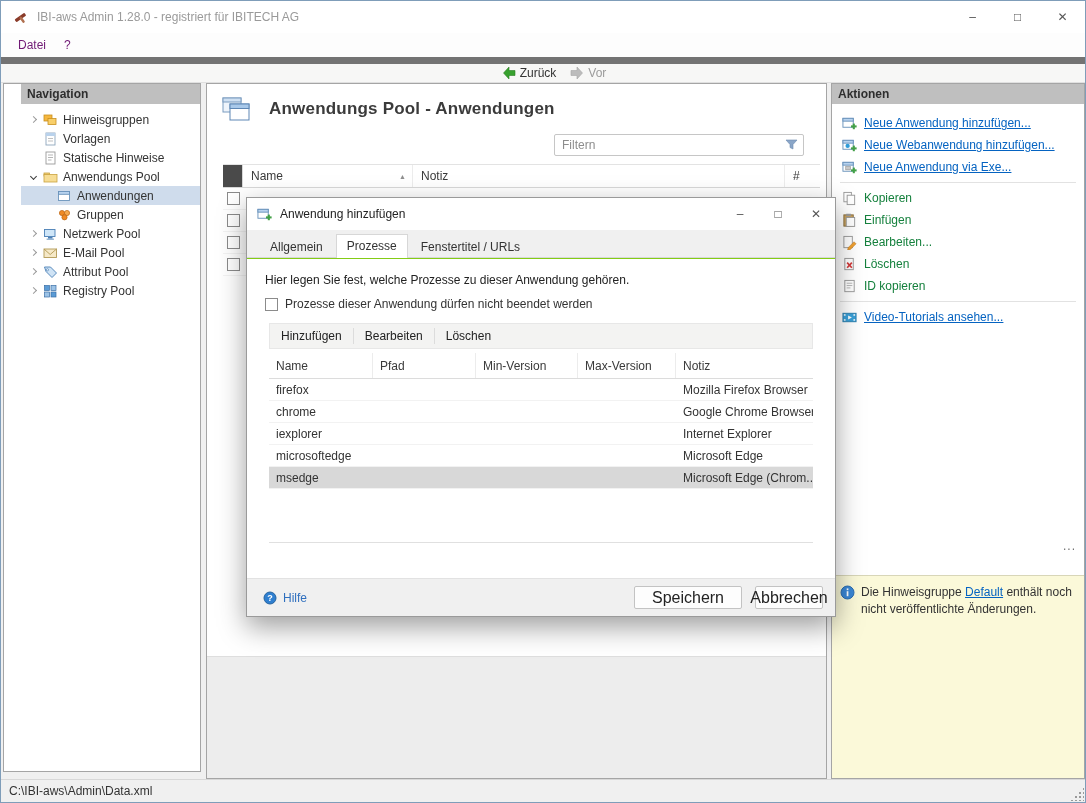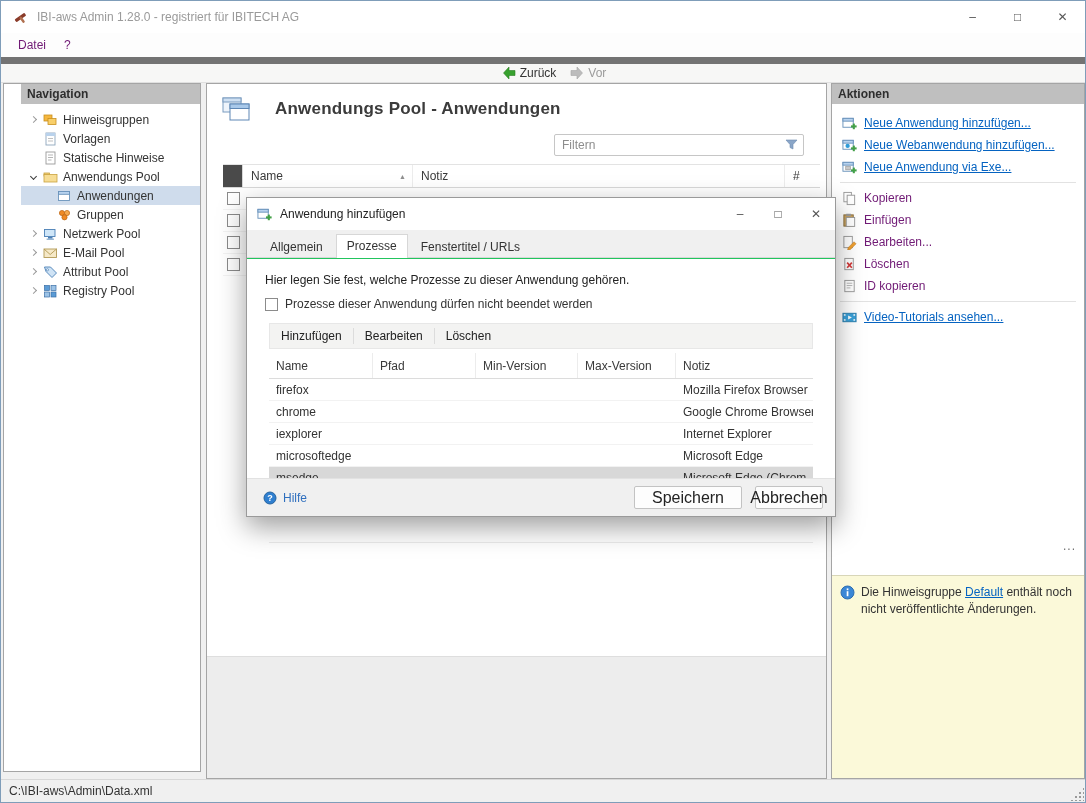--- a/index.html
+++ b/index.html
@@ -31,21 +31,21 @@
   .tree-row { height:19px; display:flex; align-items:center; cursor:default; }
   .tree-row.selected { background:#cfdcec; }
   .tree-row .chev-box { width:16px; display:flex; justify-content:center; margin-left:4px; }
   .tree-row.child { padding-left:34px; }
   .chev { width:5px; height:5px; border-right:1px solid #9a9a9a; border-bottom:1px solid #9a9a9a; transform:rotate(-45deg); }
   .chev.open { border-color:#3c3c3c; transform:rotate(45deg); }
   .tree-icon { width:15px; height:14px; margin:0 5px 0 2px; flex:none; }
   
   #main-panel { position:absolute; left:205px; top:0; width:621px; bottom:0; background:#fff; border:1px solid #a5a5a5; }
   #main-bottom-strip { position:absolute; left:0; right:0; bottom:0; height:122px; background:#ededed; border-top:1px solid #dedede; }
-  #main-title-row { display:flex; align-items:center; gap:24px; padding:12px 0 6px 14px; }
+  #main-title-row { display:flex; align-items:center; gap:18px; padding:12px 0 6px 14px; }
   #main-title-row h1 { font-size:17px; font-weight:bold; color:#3b3b3b; letter-spacing:0.2px; }
   #filter-row { display:flex; justify-content:flex-end; padding:6px 22px 8px 0; }
   #filter-box { position:relative; width:250px; }
   #filter-box input { width:100%; height:22px; border:1px solid #c6c6c6; border-radius:2px; padding:0 24px 0 7px; font-size:12px; font-family:"Liberation Sans",sans-serif; color:#333; background:#fff; }
   #filter-box input::placeholder { color:#8d8d8d; }
   #filter-box .funnel { position:absolute; right:6px; top:5px; }
   #main-list { margin-left:16px; width:597px; }
   .ml-header { display:flex; height:24px; border-top:1px solid #e3e3e3; border-bottom:1px solid #d8d8d8; align-items:center; }
   .ml-header .sel-h { width:20px; height:100%; background:#4a4a4a; border-right:1px solid #d8d8d8; }
   .ml-h-cell { padding-left:8px; color:#3a3a3a; display:flex; align-items:center; height:100%; border-right:1px solid #ececec; }
@@ -53,35 +53,35 @@
   .ml-h-notiz { width:372px; }
   .ml-h-hash { width:35px; border-right:none; }
   .sort-arrow { font-size:7px; color:#8f8f8f; }
   .ml-row { display:flex; height:22px; align-items:center; border-bottom:1px solid #f3f3f3; }
   .ml-row .sel-c { width:20px; display:flex; justify-content:center; }
   .cb { width:13px; height:13px; background:#fff; border:1px solid #8b8b8b; flex:none; }
   
   #right-panel { position:absolute; left:830px; top:0; width:254px; bottom:0; background:#fff; border:1px solid #a5a5a5; }
   #actions-body { position:absolute; top:20px; left:0; right:0; height:451px; background:#fff; padding-top:8px; }
   .action-row { display:flex; align-items:center; gap:7px; padding:3px 0 3px 10px; height:22px; cursor:default; }
-  .action-row .lbl { color:#701a75; }
+  .action-row .lbl { color:#15803d; }
   .action-row.link .lbl { color:#0563c1; text-decoration:underline; }
   .action-sep { border-top:1px solid #e2e2e2; margin:4px 8px; }
   #actions-more { position:absolute; right:8px; bottom:2px; color:#6e6e6e; letter-spacing:1px; }
   #info-header { position:absolute; top:471px; left:0; right:0; }
   #info-body { position:absolute; top:491px; left:0; right:0; bottom:0; background:#fbf9d9; border-top:1px solid #d8d6b8; padding:8px 8px 0 8px; line-height:1.45; }
   #info-body .row { display:flex; gap:6px; }
   #info-link { color:#0563c1; text-decoration:underline; }
   
   #statusbar { position:absolute; left:0; right:0; bottom:0; height:23px; background:#f0f0f0; border-top:1px solid #d8d8d8; display:flex; align-items:center; padding-left:8px; color:#333; }
   #resize-grip { position:absolute; right:1px; bottom:1px; width:14px; height:14px;
     background-image: radial-gradient(#9a9a9a 1px, transparent 1.4px); background-size:4px 4px;
     clip-path: polygon(100% 0, 100% 100%, 0 100%); }
   
-  #dialog { position:absolute; left:245px; top:196px; width:590px; height:320px; background:#22c55e;
+  #dialog { position:absolute; left:245px; top:196px; width:590px; height:420px; background:#84cc16;
     border:1px solid #9a9a9a; box-shadow: 0 10px 26px rgba(0,0,0,0.38); z-index:20; }
   #dlg-titlebar { height:32px; display:flex; align-items:center; background:#fff; }
   #dlg-titlebar .icon { margin:0 8px 0 10px; }
   #dlg-titlebar .title { flex:1; color:#222; }
   #dlg-titlebar .win-btn { width:38px; }
   #dlg-tabstrip { height:28px; background:#f0f0f0; border-bottom:1px solid #d7d7d7; display:flex; align-items:flex-end; padding-left:12px; gap:2px; }
   .tab { padding:4px 10px 3px 10px; color:#333; border:1px solid transparent; border-bottom:none; }
   .tab.active { background:#fff; border-color:#d7d7d7; position:relative; top:1px; padding-bottom:5px; }
   #dlg-content { position:absolute; top:61px; left:0; right:0; bottom:38px; background:#fff; }
   #dlg-desc { padding:14px 0 0 18px; color:#222; }

